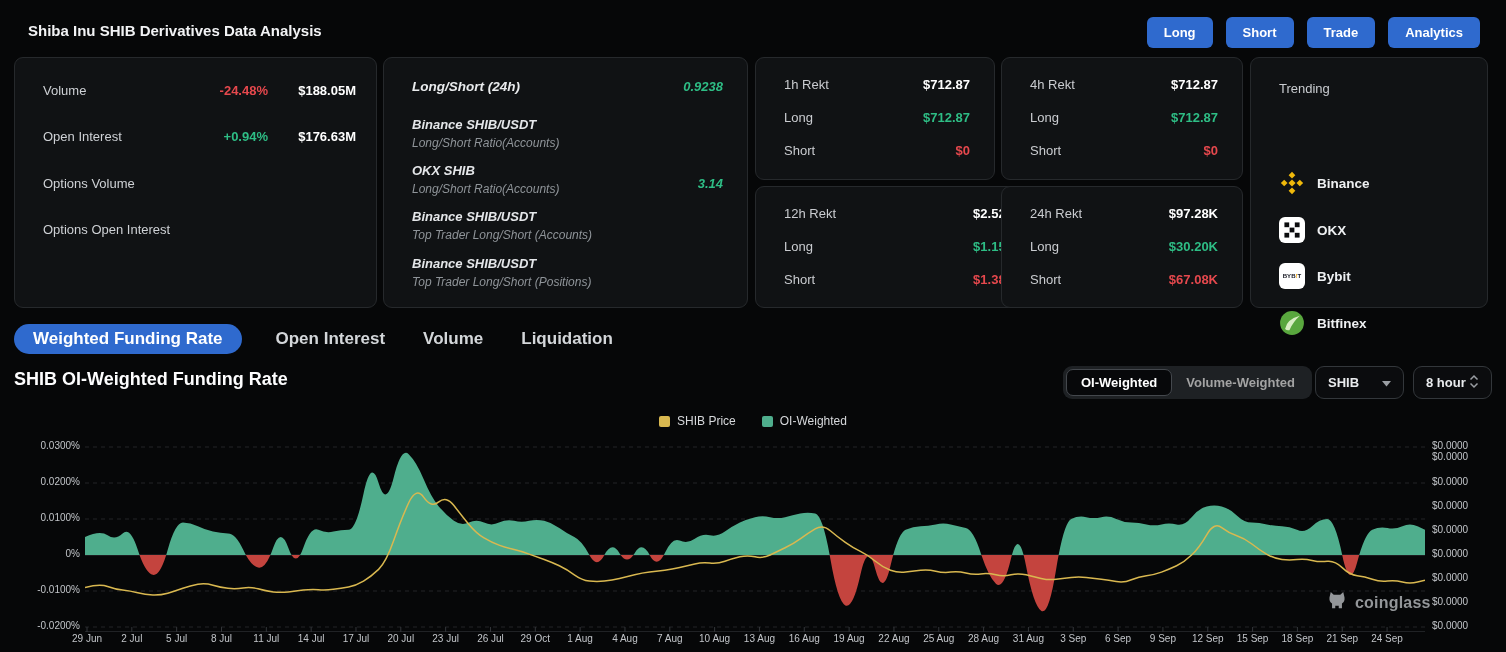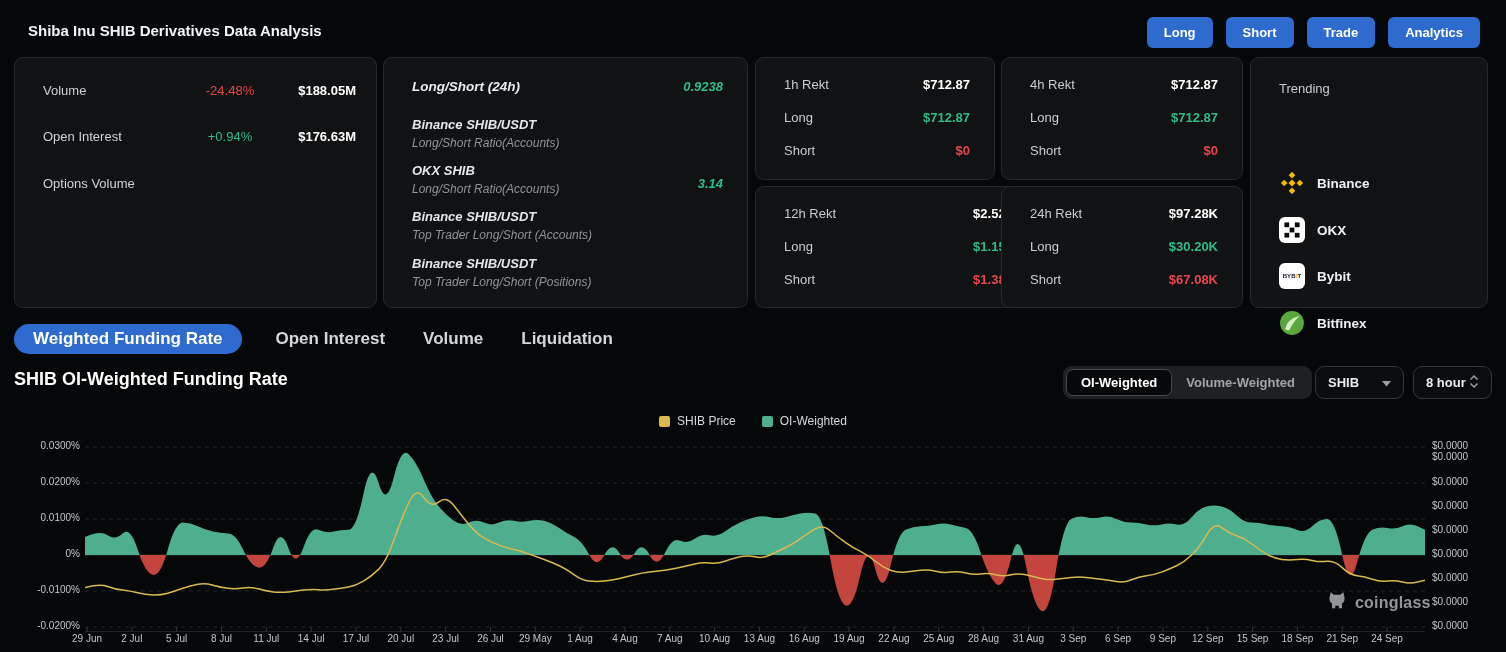--- a/index.html
+++ b/index.html
@@ -7,21 +7,21 @@
         font-family:"Liberation Sans",sans-serif;color:#e6e8ea;}
   .page-title{position:absolute;left:28px;top:22px;font-size:15px;font-weight:700;color:#f2f3f5;}
   .topbar-buttons{position:absolute;right:26px;top:17px;display:flex;gap:13px;}
   .hbtn{height:31px;padding:0 17px;border-radius:6px;background:#2f6ace;color:#fff;
         font-weight:700;font-size:13px;border:none;cursor:pointer;font-family:inherit;}
   .card{position:absolute;background:#101214;border:1px solid #26292c;border-radius:9px;box-sizing:border-box;}
   
   .stats-card{left:14px;top:57px;width:363px;height:251px;}
   .stat-row{position:absolute;left:28px;right:20px;display:flex;align-items:center;font-size:13px;height:18px;}
   .stat-label{flex:1;color:#ced1d5;}
-  .stat-change{width:76px;text-align:center;font-weight:400;}
+  .stat-change{width:76px;text-align:right;font-weight:700;}
   .stat-change.down{color:#e5484d;}
   .stat-change.up{color:#2ebd85;}
   .stat-value{width:88px;text-align:right;color:#ffffff;font-weight:700;}
   
   .ratio-card{left:383px;top:57px;width:365px;height:251px;font-style:italic;}
   .ratio-header-label{position:absolute;left:28px;top:21px;font-size:13.5px;font-weight:700;color:#e9ebed;}
   .ratio-header-value{position:absolute;right:24px;top:21px;font-size:13px;font-weight:700;color:#2ebd85;}
   .ratio-group{position:absolute;left:28px;right:90px;}
   .ratio-title{font-size:13px;font-weight:700;color:#e4e6e9;}
   .ratio-sub{font-size:12px;color:#8f9499;margin-top:4px;}
@@ -87,20 +87,25 @@
         <span class="stat-change down">-24.48%</span>
         <span class="stat-value">$188.05M</span>
       </div>
       <div class="stat-row" style="top: 69px;">
         <span class="stat-label">Open Interest</span>
         <span class="stat-change up">+0.94%</span>
         <span class="stat-value">$176.63M</span>
       </div>
       <div class="stat-row" style="top: 116px;">
         <span class="stat-label">Options Volume</span>
+        <span class="stat-change "></span>
+        <span class="stat-value"></span>
+      </div>
+      <div class="stat-row" style="top: 162px;">
+        <span class="stat-label">Options Open Interest</span>
         <span class="stat-change "></span>
         <span class="stat-value"></span>
       </div>
     </section>
 
   <section class="card ratio-card" id="ratio-body">
     <span class="ratio-header-label">Long/Short (24h)</span>
     <span class="ratio-header-value">0.9238</span>
   <div class="ratio-group" style="top: 59px;">
         <div class="ratio-title">Binance SHIB/USDT</div>
@@ -283,21 +288,21 @@
       <div class="axis-label" style="left: 2px;">29 Jun</div>
       <div class="axis-label" style="left: 46.83px;">2 Jul</div>
       <div class="axis-label" style="left: 91.66px;">5 Jul</div>
       <div class="axis-label" style="left: 136.49px;">8 Jul</div>
       <div class="axis-label" style="left: 181.32px;">11 Jul</div>
       <div class="axis-label" style="left: 226.15px;">14 Jul</div>
       <div class="axis-label" style="left: 270.98px;">17 Jul</div>
       <div class="axis-label" style="left: 315.81px;">20 Jul</div>
       <div class="axis-label" style="left: 360.64px;">23 Jul</div>
       <div class="axis-label" style="left: 405.47px;">26 Jul</div>
-      <div class="axis-label" style="left: 450.3px;">29 May</div>
+      <div class="axis-label" style="left: 450.3px;">29 Oct</div>
       <div class="axis-label" style="left: 495.13px;">1 Aug</div>
       <div class="axis-label" style="left: 539.96px;">4 Aug</div>
       <div class="axis-label" style="left: 584.79px;">7 Aug</div>
       <div class="axis-label" style="left: 629.62px;">10 Aug</div>
       <div class="axis-label" style="left: 674.45px;">13 Aug</div>
       <div class="axis-label" style="left: 719.28px;">16 Aug</div>
       <div class="axis-label" style="left: 764.11px;">19 Aug</div>
       <div class="axis-label" style="left: 808.94px;">22 Aug</div>
       <div class="axis-label" style="left: 853.77px;">25 Aug</div>
       <div class="axis-label" style="left: 898.6px;">28 Aug</div>

